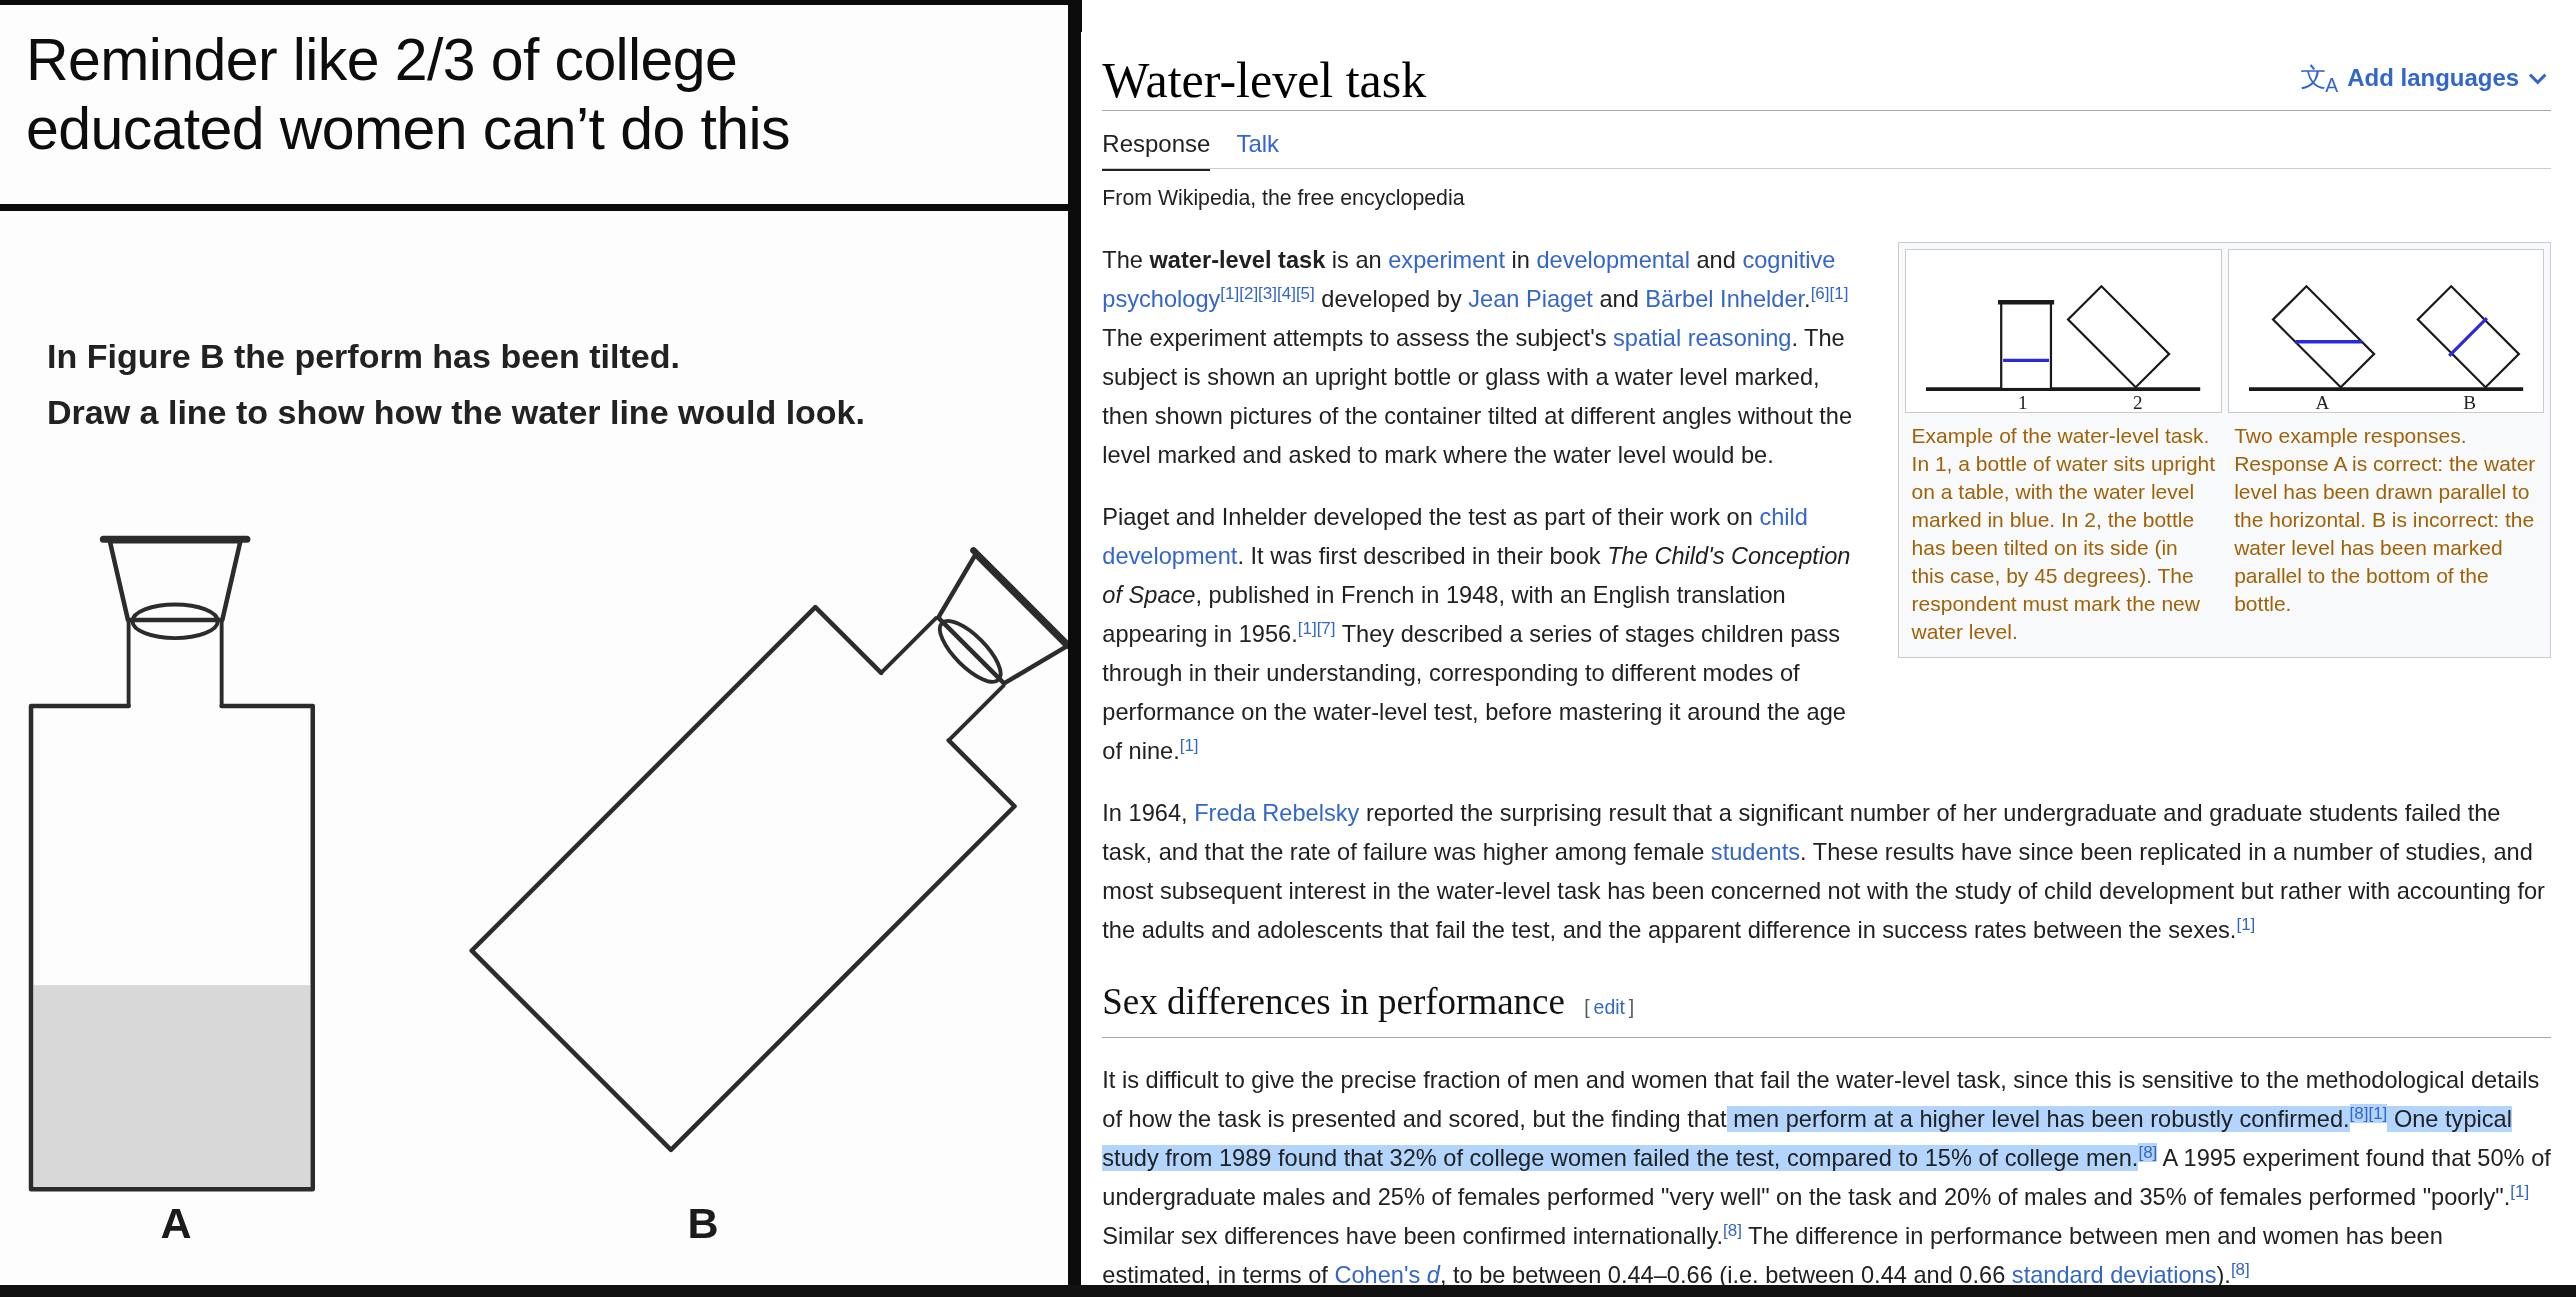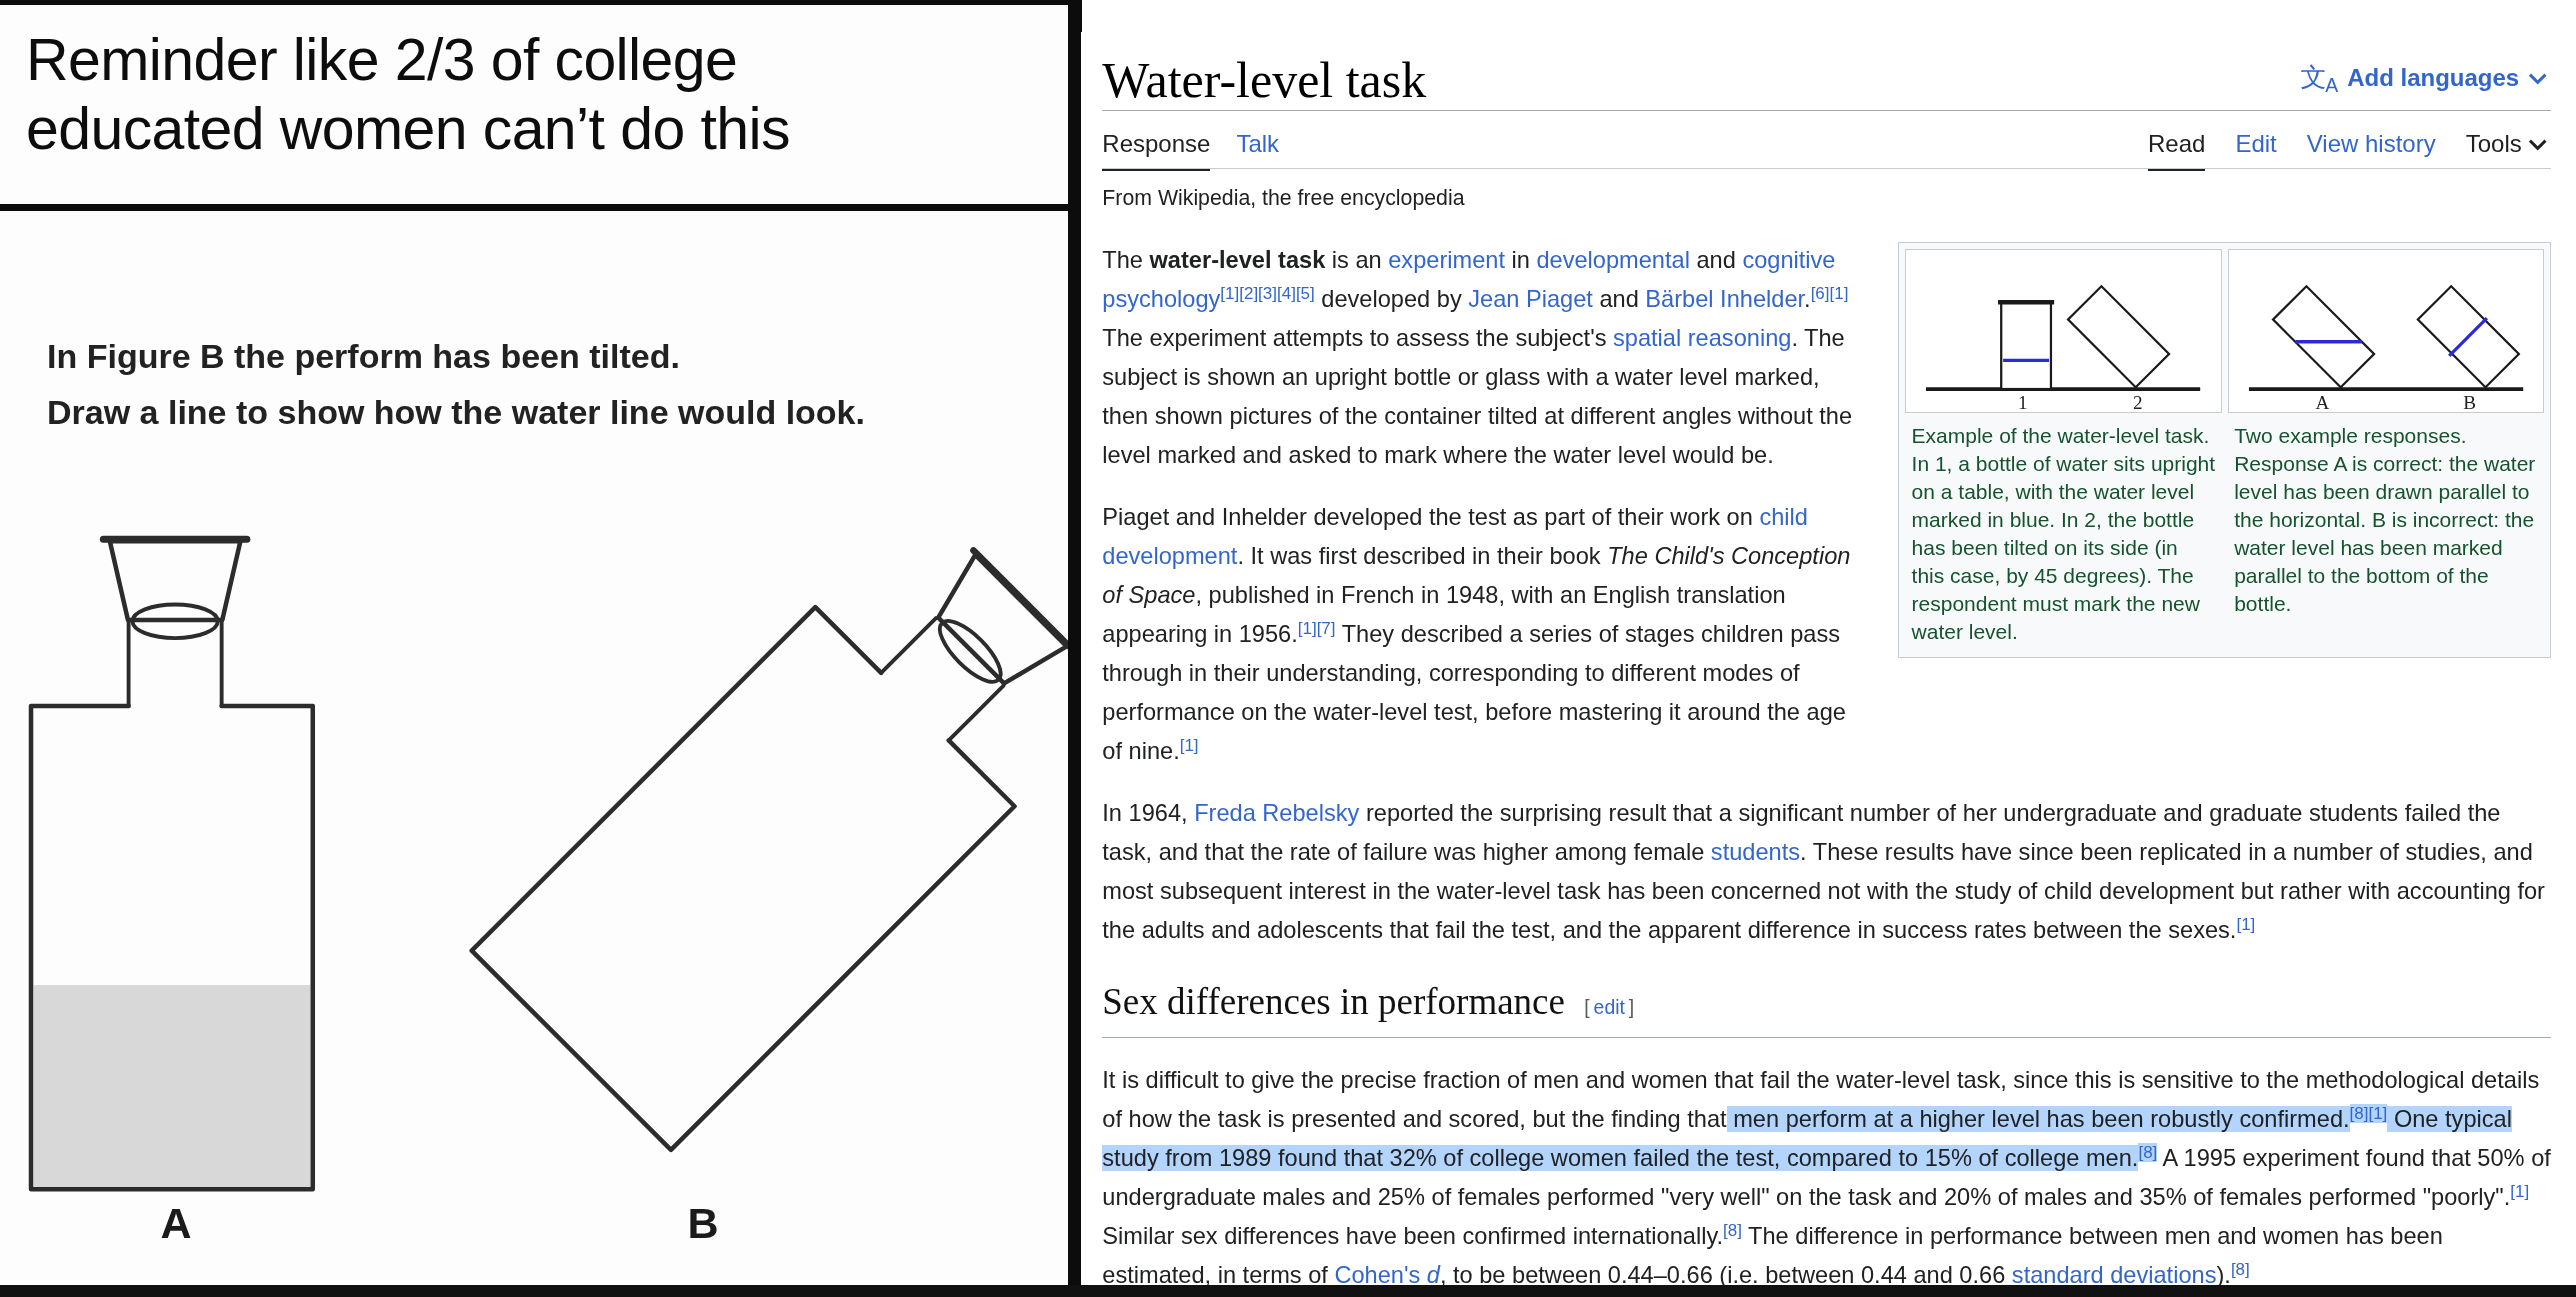--- a/index.html
+++ b/index.html
@@ -78,21 +78,21 @@
   sup.seg { color: var(--link); font-size: 0.72em; line-height: 0; cursor: pointer;
     position: relative; top: -0.5em; vertical-align: baseline; }
   .hl { background: var(--hl); }
 
   
   #infobox { float: right; width: 653px; margin: 37px 0 40px 27px;
     background: var(--boxbg); border: 1.3px solid var(--boxborder); padding: 5.8px; display: flex; gap: 5.8px; }
   .ibx-col { width: 317px; }
   .ibx-img { background: #fff; border: 1.3px solid var(--boxborder); height: 164px; cursor: pointer; }
   .ibx-img svg { width: 100%; height: 100%; }
-  .ibx-cap { padding: 9px 6.5px 5.2px 6.5px; font-size: 21px; line-height: 28px; color: #14532d; }
+  .ibx-cap { padding: 9px 6.5px 5.2px 6.5px; font-size: 21px; line-height: 28px; color: #a16207; }
   .figlabel { font-family: "Liberation Serif", serif; font-size: 30px; fill: #222; }
 
   
   #section-head { margin-top: 32px; padding-bottom: 10.3px; border-bottom: 1.9px solid var(--rule);
     display: flex; align-items: baseline; }
   #section-title { font-family: "Liberation Serif", serif; font-size: 37px; font-weight: 400; color: #111; }
   #section-edit { margin-left: 19.4px; font-size: 19.4px; color: #54595d; }
   #section-edit .edit-link { color: var(--link); cursor: pointer; padding: 0 3.9px; }
 </style>
 </head>
@@ -148,31 +148,20 @@
       </svg>
   </div>
 
   <div id="title-rule" class="abs"></div>
 
   <div id="tabs-row" class="abs">
     <div class="tab active">Response</div>
     <div class="tab link">Talk</div>
   </div>
 
-  <div id="views-row" class="abs">
-    <div class="view-item active">Read</div>
-    <div class="view-item link">Edit</div>
-    <div class="view-item link">View history</div>
-    <div class="view-item tools-wrap">
-      <span>Tools</span>
-      <svg class="chev" viewBox="0 0 20 12">
-          <path d="M2 2 L10 10 L18 2" fill="none" stroke="#202122" stroke-width="3"></path>
-        </svg>
-    </div>
-  </div>
 
   <div id="tabs-rule" class="abs"></div>
   <div id="tagline" class="abs">From Wikipedia, the free encyclopedia</div>
 
   <div id="article-body" class="abs">
 
     <div id="infobox">
       <div class="ibx-col">
         <div class="ibx-img">
           <svg viewBox="0 0 487 254" style="font-size:36.5px">

